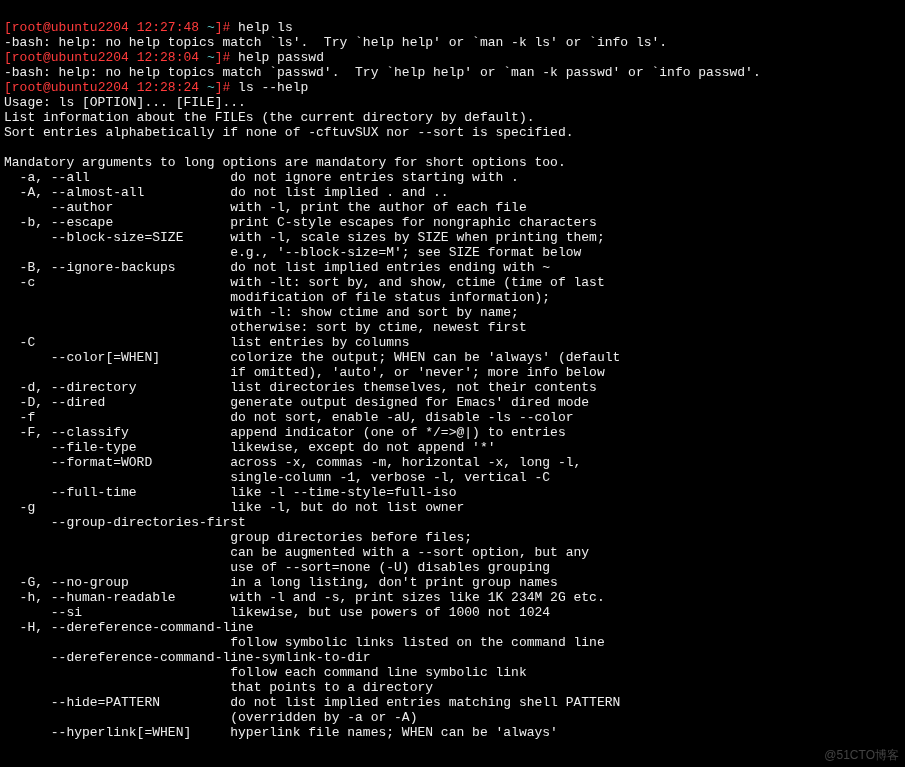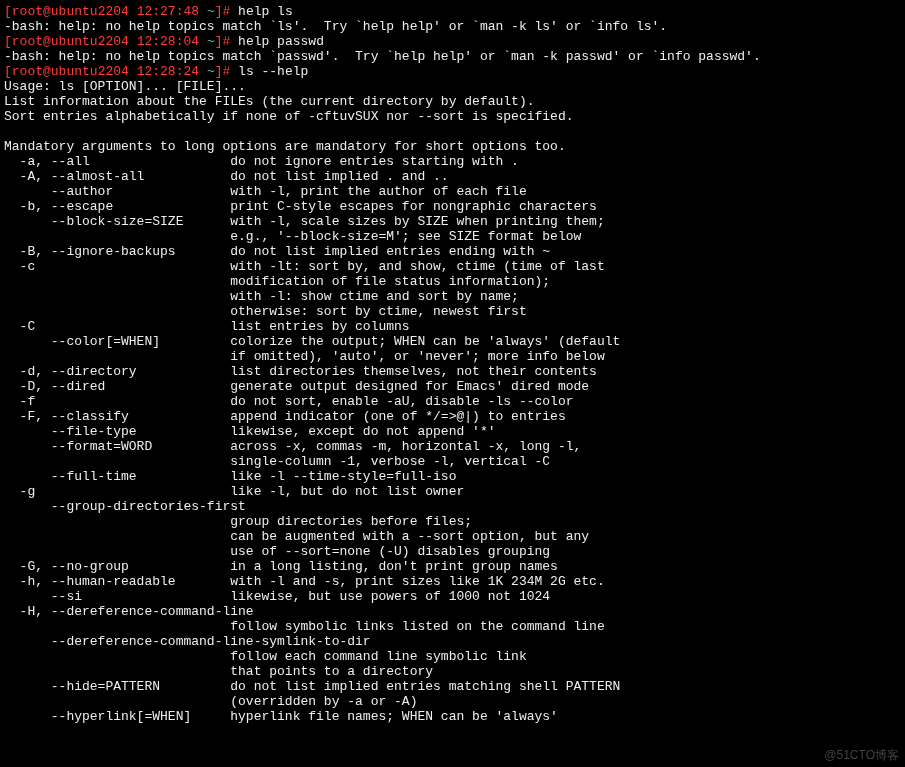--- a/index.html
+++ b/index.html
@@ -10,21 +10,21 @@
     font-family: "Consolas", "Courier New", monospace;
     font-size: 13px;
     line-height: 15px;
     width: 905px;
     height: 767px;
     overflow: hidden;
     position: relative;
   }
   pre {
     margin: 0;
-    padding: 4px 4px;
+    padding: 20px 4px;
     white-space: pre;
     font-family: inherit;
   }
   .red { color: #ff3b3b; }
   .cyan { color: #5cc8c8; }
   .white { color: #eee; }
   .watermark {
     position: absolute;
     right: 6px;
     bottom: 4px;

